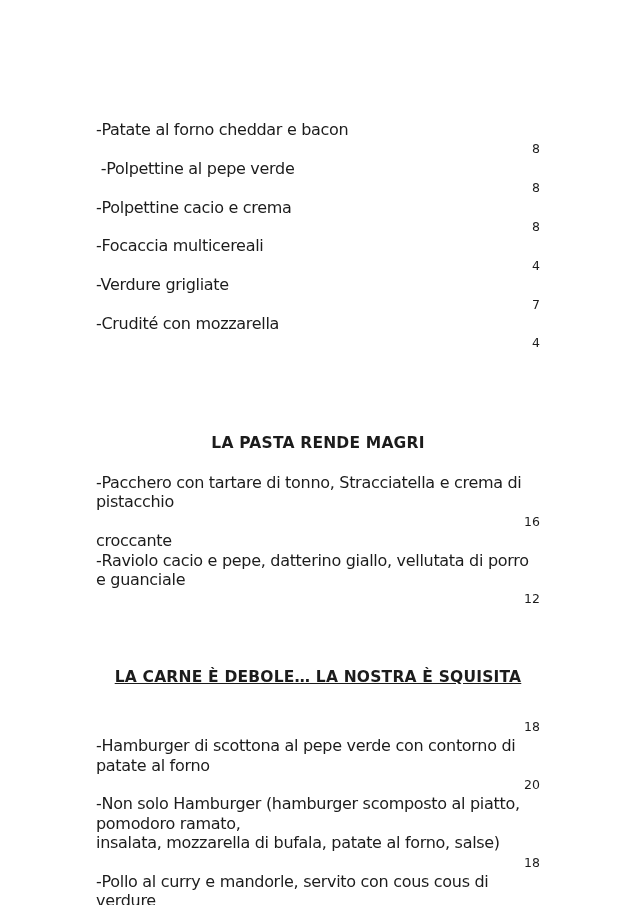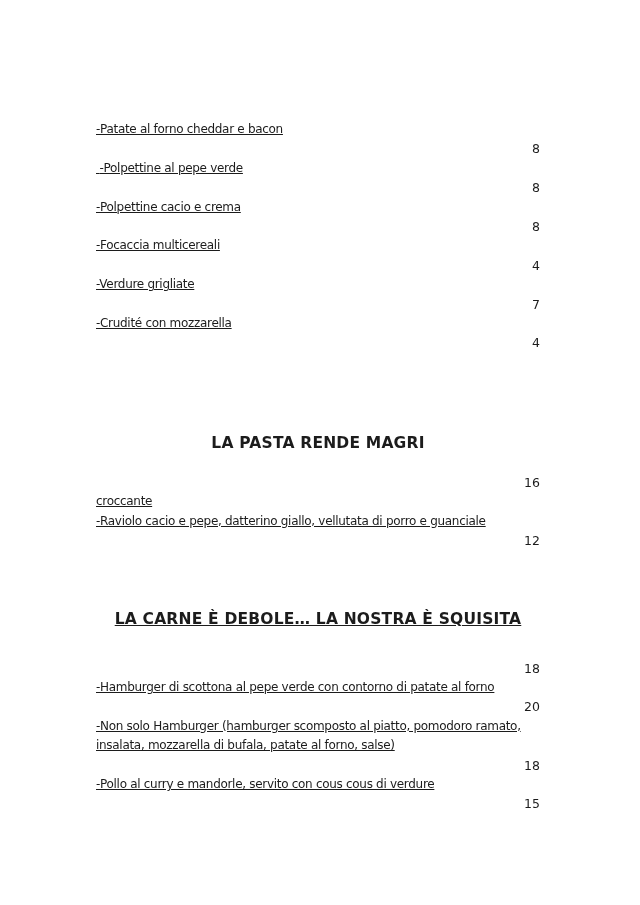--- a/index.html
+++ b/index.html
@@ -17,26 +17,25 @@
   }
   .page {
     position: absolute;
     top: 0; left: 0;
     width: 640px;
     height: 905px;
     box-sizing: border-box;
     padding: 120px 100px 0 96px;
   }
   .menu-item .item-name {
-    font-size: 12px;
+    font-size: 16px;
     line-height: 19.4px;
     letter-spacing: -0.3px;
     white-space: pre-wrap;
     text-align: left;
-    text-decoration: underline;
   }
   .menu-item .item-price {
     font-size: 12.5px;
     line-height: 19.4px;
     text-align: right;
     letter-spacing: 0;
   }
   .section-title {
     margin: 0;
     font-size: 15.5px;
@@ -77,20 +76,21 @@
     </div>
     <div class="menu-item">
       <div class="item-name">-Crudité con mozzarella</div>
       <div class="item-price">4</div>
     </div>
   </section>
 
   <h2 id="pasta-title" class="section-title">LA PASTA RENDE MAGRI</h2>
   <section class="menu-section">
     <div class="menu-item">
+      <div class="item-name">-Pacchero con tartare di tonno, Stracciatella e crema di pistacchio</div>
       <div class="item-price">16</div>
     </div>
     <div class="menu-item">
       <div class="item-name">croccante</div>
       <div class="item-name">-Raviolo cacio e pepe, datterino giallo, vellutata di porro e guanciale</div>
       <div class="item-price">12</div>
     </div>
   </section>
 
   <h2 id="carne-title" class="section-title">LA CARNE È DEBOLE… LA NOSTRA È SQUISITA</h2>

